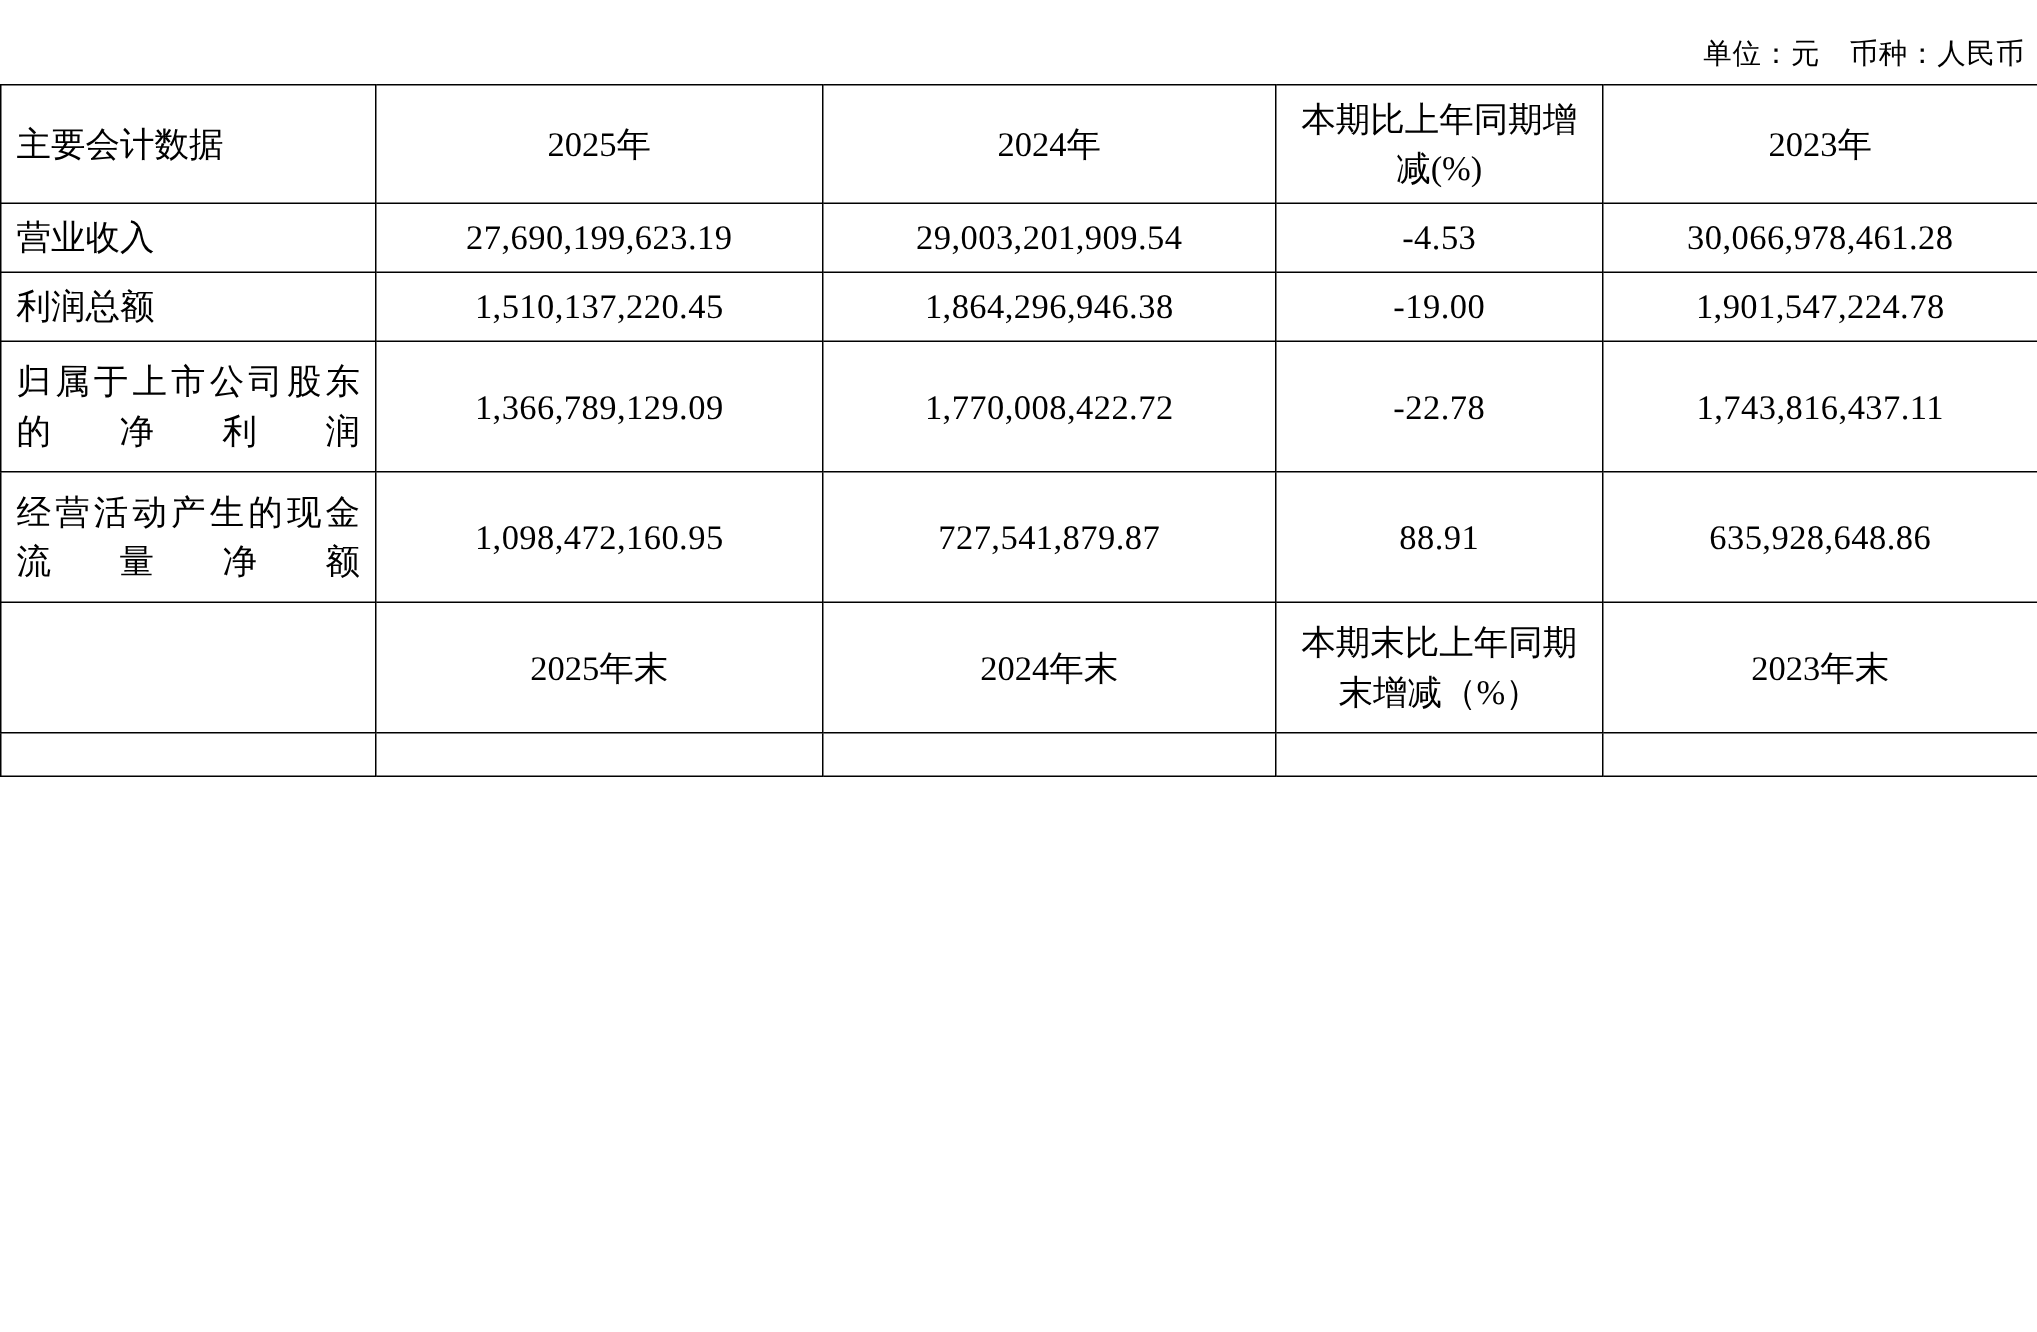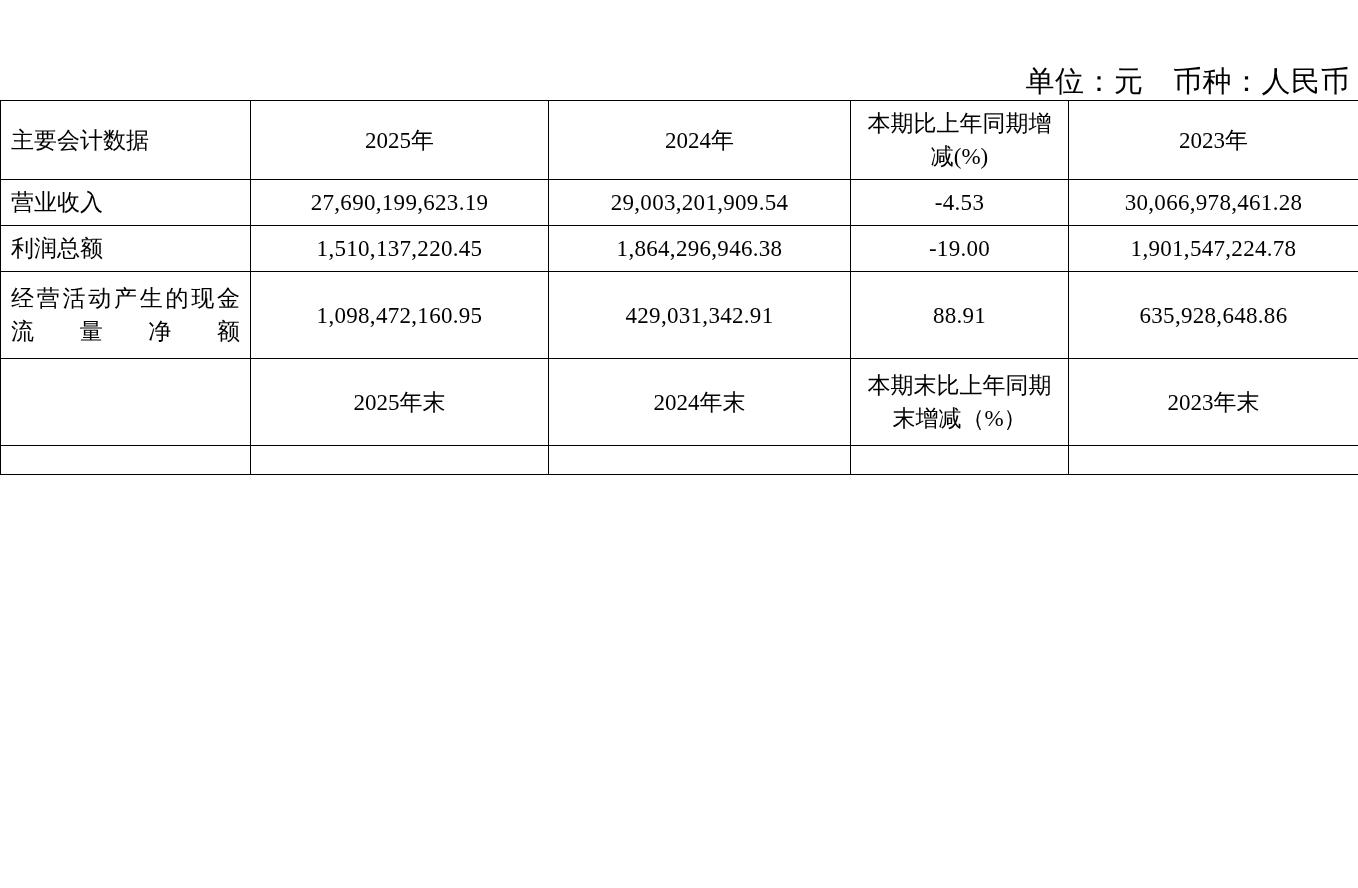--- a/index.html
+++ b/index.html
@@ -15,26 +15,25 @@
     overflow: hidden;
   }
   .page {
     position: relative;
     width: 1358px;
     height: 888px;
     box-sizing: border-box;
   }
   .unit-line {
     text-align: right;
-    font-size: 29px;
+    font-size: 19px;
     line-height: 34px;
     padding: 20px 8px 2px 0;
     letter-spacing: 0.5px;
     white-space: nowrap;
-    margin-top: 44px;
   }
   table.fin {
     border-collapse: collapse;
     width: 1358px;
     table-layout: fixed;
   }
   table.fin td {
     border: 1.6px solid #000000;
     padding: 6px 10px;
     font-size: 23px;
@@ -108,26 +107,33 @@
       </tr>
 
       <tr>
         <td class="label short">利润总额</td>
         <td class="num">1,510,137,220.45</td>
         <td class="num">1,864,296,946.38</td>
         <td class="num">-19.00</td>
         <td class="num">1,901,547,224.78</td>
       </tr>
 
+      <tr class="tall-row">
+        <td class="label">归属于上市公司股东的净利润</td>
+        <td class="num">1,366,789,129.09</td>
+        <td class="num">1,770,008,422.72</td>
+        <td class="num">-22.78</td>
+        <td class="num">1,743,816,437.11</td>
+      </tr>
 
 
       <tr class="tall-row">
         <td class="label">经营活动产生的现金流量净额</td>
         <td class="num">1,098,472,160.95</td>
-        <td class="num">429,031,342.91</td>
+        <td class="num">727,541,879.87</td>
         <td class="num">88.91</td>
         <td class="num">635,928,648.86</td>
       </tr>
 
       <tr class="tall-row">
         <td class="hdr left"></td>
         <td class="hdr">2025年末</td>
         <td class="hdr">2024年末</td>
         <td class="hdr twoline">本期末比上年同期末增减（%）</td>
         <td class="hdr">2023年末</td>

